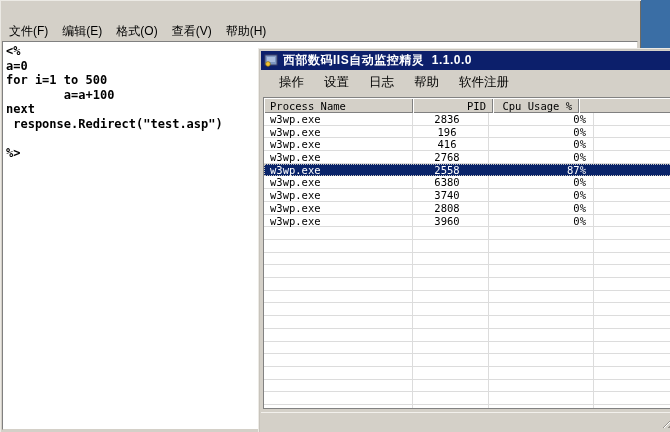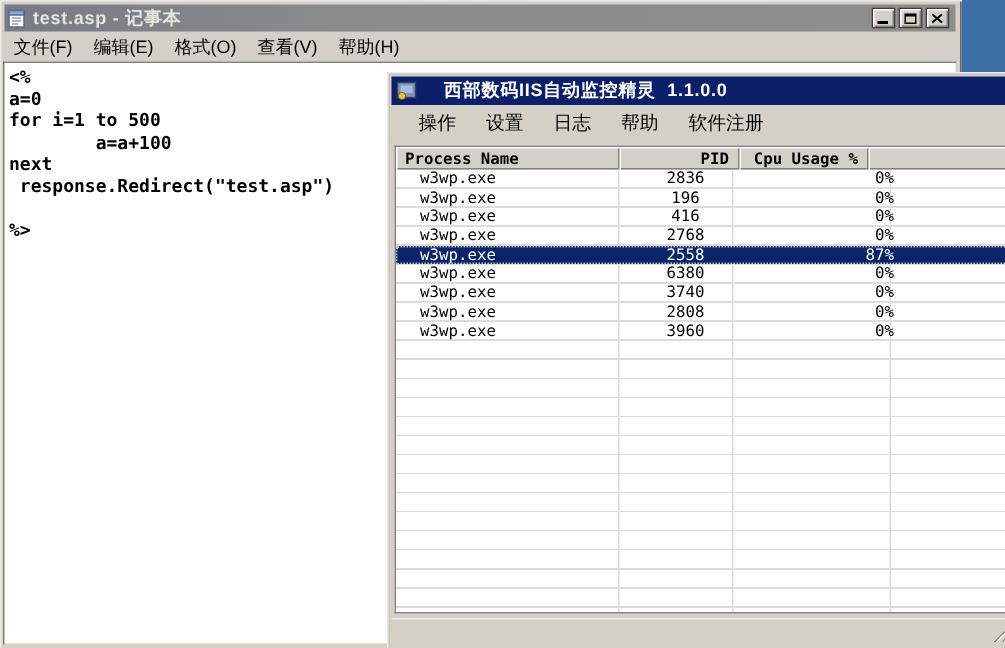--- a/index.html
+++ b/index.html
@@ -52,54 +52,54 @@
     position:absolute;left:258px;top:48px;width:414px;height:384px;
     background:#D4D0C8;
     box-shadow:inset 1px 1px 0 #ECEAE5, inset 2px 2px 0 #C8C4BC;
   }
   .mon-title{
     position:absolute;left:3px;top:3px;right:0;height:19px;
     background:#0C1F6B;
     display:flex;align-items:center;color:#FFF;font-weight:bold;font-size:12px;
   }
   .mon-icon{width:14px;height:13px;margin-left:3px;flex:0 0 auto;}
-  .mon-title-text{margin-left:18px;white-space:pre;letter-spacing:.5px;}
+  .mon-title-text{margin-left:5px;white-space:pre;letter-spacing:.5px;}
   .mon-menu{
     position:absolute;left:3px;top:23px;right:0;height:23px;
     display:flex;align-items:center;font-size:12.5px;color:#000;padding-left:8px;
   }
   .mon-menu .mi{padding:2px 10px;white-space:nowrap;}
   
   .lv{
     position:absolute;left:5px;top:49px;right:0;height:312px;
     background:#FFF;box-sizing:border-box;
     border-left:1px solid #828282;border-top:1px solid #828282;border-bottom:1px solid #828282;
   }
   .lv-head{display:flex;height:15px;}
   .hcell{
     background:#D4D0C8;box-sizing:border-box;flex:0 0 auto;
     box-shadow:inset 1px 1px 0 #FFFFFF, inset -1px -1px 0 #808080;
     font-family:"DejaVu Sans Mono",monospace;font-size:10.5px;color:#000;
-    display:flex;align-items:center;overflow:hidden;font-weight:bold;
+    display:flex;align-items:center;overflow:hidden;
   }
   .hc0{width:149px;padding-left:6px;}
   .hc1{width:80px;justify-content:flex-end;padding-right:7px;}
   .hc2{width:86px;justify-content:flex-end;padding-right:7px;}
   .hc3{flex:1 1 auto;}
   .lv-body{
     position:absolute;left:0;top:15px;right:0;bottom:0;overflow:hidden;
     background:repeating-linear-gradient(to bottom,transparent 0 11.7px,#DCDCDC 11.7px 12.7px);
   }
   .vline{position:absolute;top:0;bottom:0;width:1px;background:#DCDCDC;}
   .vl0{left:148px;} .vl1{left:224px;} .vl2{left:329px;}
   .lv-row{
     position:relative;display:flex;height:12.7px;line-height:12.5px;
     font-family:"DejaVu Sans Mono",monospace;font-size:10.5px;color:#000;
   }
-  .lv-row .c0{width:149px;padding-left:6px;box-sizing:border-box;overflow:hidden;margin-left:10px;}
+  .lv-row .c0{width:149px;padding-left:6px;box-sizing:border-box;overflow:hidden;}
   .lv-row .c1{width:76px;text-align:center;padding-right:8px;box-sizing:border-box;}
   .lv-row .c2{width:105px;text-align:right;padding-right:8px;box-sizing:border-box;}
   .lv-row.selected{
     background:#0A246A;color:#FFF;
     outline:1px dotted #C9C5BD;outline-offset:-1px;
   }
   
   .mon-status{
     position:absolute;left:3px;bottom:3px;right:0;height:17px;
     background:#D4D0C8;border-top:1px solid #F2F0EC;
@@ -109,45 +109,20 @@
   .grip{
     position:absolute;right:0;bottom:1px;width:12px;height:12px;
     background:repeating-linear-gradient(135deg,transparent 0 2px,#94908A 2px 3px,#FFFFFF 3px 4px);
     clip-path:polygon(100% 0,100% 100%,0 100%);
   }
 </style>
 </head>
 <body>
 
 <div class="notepad">
-  <div class="np-title">
-    <span class="np-icon">
-      <svg width="13" height="13" viewBox="0 0 13 13">
-        <rect x="1" y="1" width="10" height="11" fill="#FFFFFF" stroke="#5B6B8C"></rect>
-        <rect x="1" y="1" width="10" height="3" fill="#7EA6D8" stroke="#5B6B8C"></rect>
-        <line x1="3" y1="6" x2="9" y2="6" stroke="#8FA0B8"></line>
-        <line x1="3" y1="8" x2="9" y2="8" stroke="#8FA0B8"></line>
-        <line x1="3" y1="10" x2="7" y2="10" stroke="#8FA0B8"></line>
-      </svg>
-    </span>
-    <span class="np-title-text">test.asp - 记事本</span>
-    <span class="np-btns">
-      <span class="np-btn">
-        <span class="g-min"></span>
-      </span>
-      <span class="np-btn">
-        <span class="g-max"></span>
-      </span>
-      <span class="np-btn">
-        <svg width="8" height="7" viewBox="0 0 8 7">
-          <path d="M0.5 0.5 L7 6 M7 0.5 L0.5 6" stroke="#000" stroke-width="1.3"></path>
-        </svg>
-      </span>
-    </span>
-  </div>
   <div class="np-menu">
     <span class="mi">文件(F)</span>
     <span class="mi">编辑(E)</span>
     <span class="mi">格式(O)</span>
     <span class="mi">查看(V)</span>
     <span class="mi">帮助(H)</span>
   </div>
   <div class="np-client">
     <div class="code-line">&lt;%</div>
     <div class="code-line">a=0</div>

